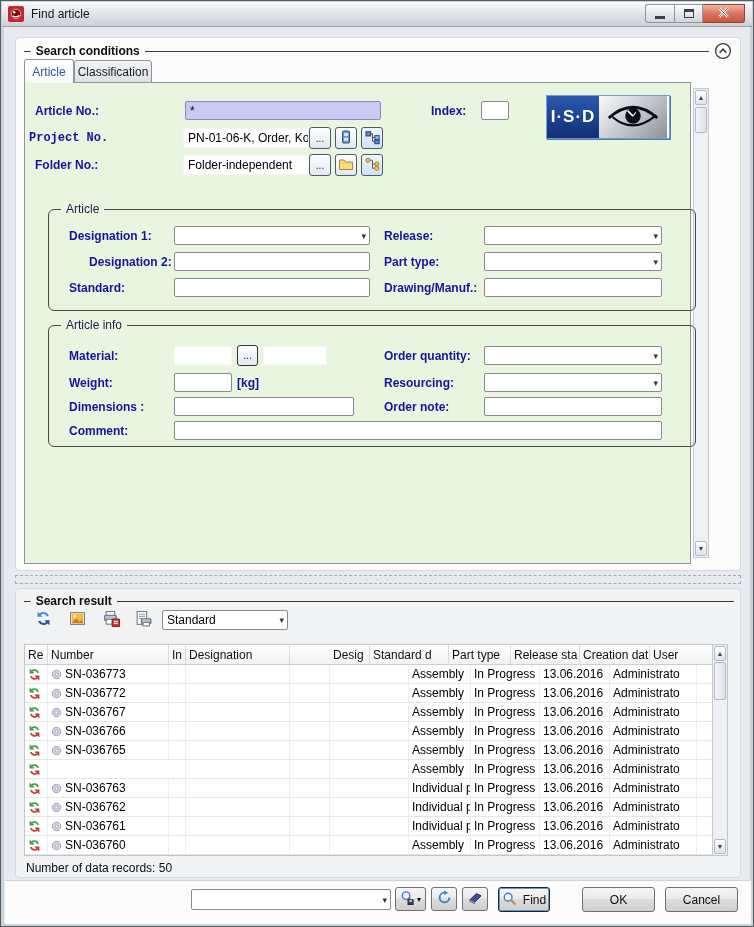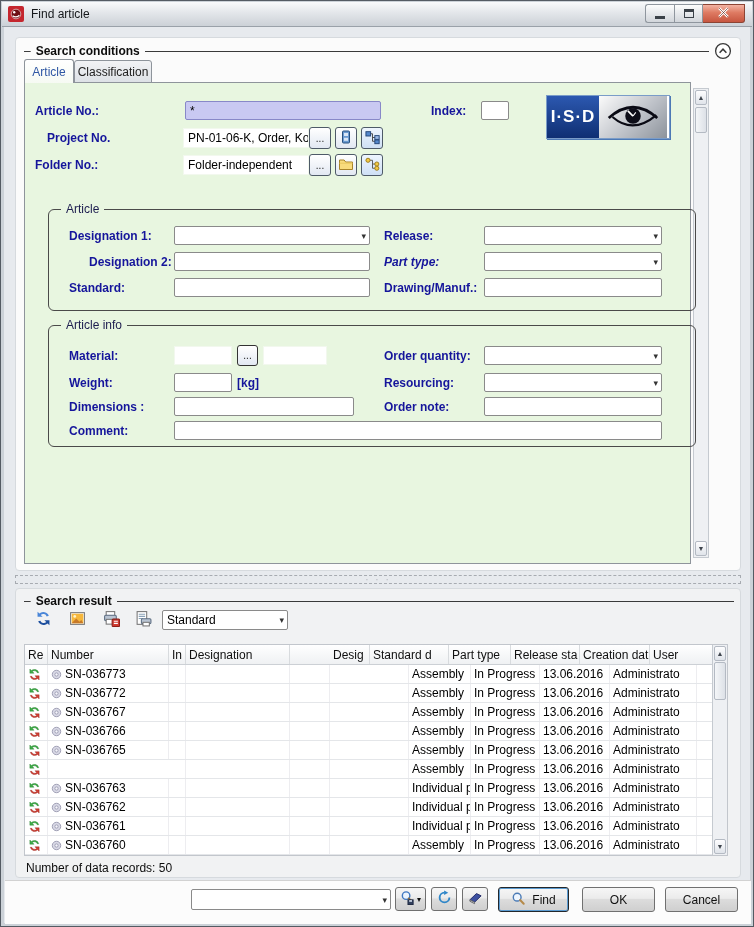--- a/index.html
+++ b/index.html
@@ -181,21 +181,21 @@
           <svg viewBox="0 0 60 30" width="58" height="28">
             <path d="M4 16 Q30 -7 56 16" fill="none" stroke="#0a0a14" stroke-width="3"></path>
             <path d="M8 15 Q30 34 55 13" fill="none" stroke="#0a0a14" stroke-width="2.2"></path>
             <circle cx="30" cy="14" r="8.3" fill="#0d0d18"></circle>
             <path d="M30 14 L24.5 8.5" stroke="#fff" stroke-width="1.8"></path>
             <path d="M30 14 L33 10" stroke="#fff" stroke-width="1.1"></path>
           </svg>
         </div>
       </div>
 
-      <span class="lbl" style="left:22px; top:48px;">Project No.</span>
+      <span class="lbl" style="left:4px; top:48px;font-family:Liberation Mono, monospace;">Project No.</span>
       <div class="field flat" style="left:158px; top:45px; width:126px; height:20px;">PN-01-06-K, Order, Kons</div>
       <div class="sqbtn" style="left:284px; top:44px; width:22px; height:22px;">
           <span>...</span>
         </div>
       <div class="sqbtn" style="left:310px; top:44px; width:22px; height:22px;">
         <span>
           <svg viewBox="0 0 16 16" width="16" height="16">
               <rect x="4.5" y="2" width="7" height="12" rx="1" fill="#6b9bd2" stroke="#27507f"></rect>
               <rect x="6" y="4" width="4" height="3" fill="#d9e6f5"></rect>
               <rect x="6" y="8.8" width="4" height="3" fill="#d9e6f5"></rect>
@@ -245,21 +245,21 @@
           <span class="ca">▾</span>
         </div>
         <span class="lbl" style="left:335px; top:19px;">Release:</span>
         <div class="field combo" style="left:435px; top:16px; width:178px; height:19px;">
           <span></span>
           <span class="ca">▾</span>
         </div>
 
         <span class="lbl" style="left:20px; top:45px;padding-left:20px;">Designation 2:</span>
         <div class="field" style="left:125px; top:42px; width:196px; height:19px;"></div>
-        <span class="lbl" style="left:335px; top:45px;font-style:italic;">Part type:</span>
+        <span class="lbl" style="left:335px; top:45px;">Part type:</span>
         <div class="field combo" style="left:435px; top:42px; width:178px; height:19px;">
           <span></span>
           <span class="ca">▾</span>
         </div>
 
         <span class="lbl" style="left:20px; top:71px;">Standard:</span>
         <div class="field" style="left:125px; top:68px; width:196px; height:19px;"></div>
         <span class="lbl" style="left:335px; top:71px;">Drawing/Manuf.:</span>
         <div class="field" style="left:435px; top:68px; width:178px; height:19px;"></div>
       </div>
@@ -695,21 +695,21 @@
 
   <div class="w7btn" style="left:461px; top:886px; width:26px; height:24px;">
     <span>
       <svg viewBox="0 0 16 16" width="15" height="15">
         <path d="M2 10.5 L9 3.8 14 6.2 7 13 Z" fill="#3c4fa0" stroke="#222b66"></path>
         <path d="M2 10.5 L7 13 7 14.6 2 12 Z" fill="#c9cfdd" stroke="#666"></path>
       </svg>
     </span>
   </div>
 
-  <div class="w7btn default" style="left:497px; top:886px; width:71px; height:25px;">
+  <div class="w7btn default" style="left:497px; top:886px; width:52px; height:25px;">
     <span>
       <svg viewBox="0 0 17 17" width="15" height="15">
         <circle cx="7" cy="7" r="4.4" fill="#eef6ff" stroke="#4a7ab5" stroke-width="1.6"></circle>
         <line x1="10.3" y1="10.3" x2="14.4" y2="14.4" stroke="#b58a4a" stroke-width="2.3" stroke-linecap="round"></line>
       </svg>
     </span>
     <span>Find</span>
   </div>
 
   <div class="w7btn" style="left:581px; top:886px; width:73px; height:25px;">

